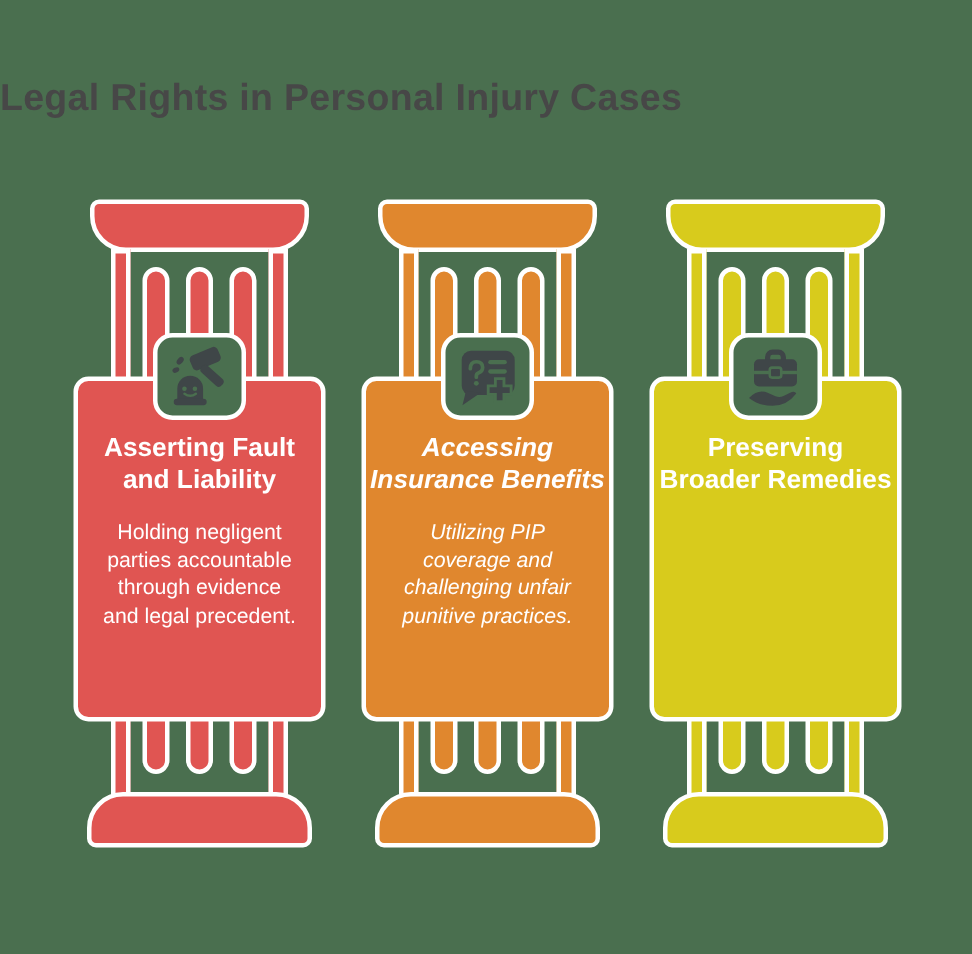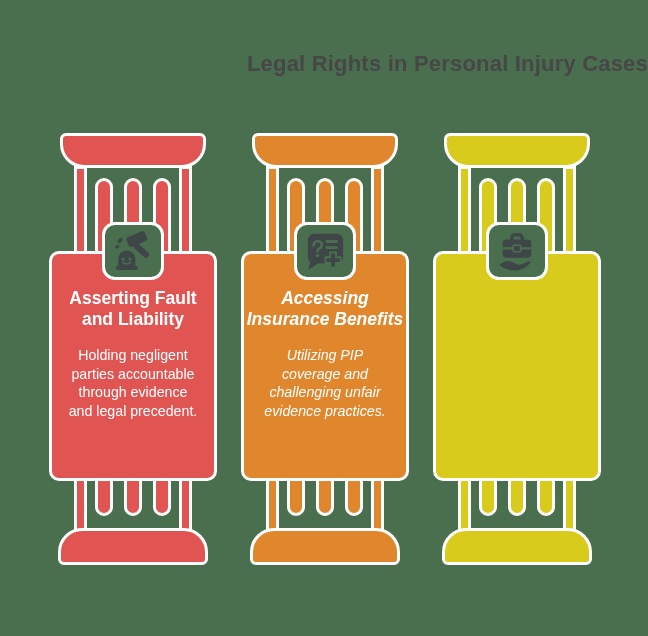--- a/index.html
+++ b/index.html
@@ -3,21 +3,21 @@
 <meta charset="utf-8">
 <style>
   html,body{margin:0;padding:0;background:#4A6F4F;}
   .stage{
     position:relative;width:648px;height:636px;overflow:hidden;
     background:var(--bg);
     font-family:"Liberation Sans",sans-serif;
   }
   .title{
     position:absolute;top:51px;left:0;width:648px;
-    text-align:right;font-size:22px;font-weight:bold;
+    text-align:left;font-size:25px;font-weight:bold;
     letter-spacing:.2px;color:var(--title);
   }
   .pillar{position:absolute;top:133px;width:194px;height:432px;}
   .pillar.p1{left:36px;}
   .pillar.p2{left:228px;}
   .pillar.p3{left:420px;}
   .p1 .colored{background-color:var(--pillar1);}
   .p2 .colored{background-color:var(--pillar2);font-style:italic;}
   .p3 .colored{background-color:var(--pillar3);}
   .shape{position:absolute;box-sizing:border-box;border:3px solid #fff;}
@@ -87,21 +87,21 @@
     <div class="shape colored rail rail-l"></div>
     <div class="shape colored rail rail-r"></div>
     <div class="shape colored flute flute-top fl"></div>
     <div class="shape colored flute flute-top fm"></div>
     <div class="shape colored flute flute-top fr"></div>
     <div class="shape colored flute flute-bot fl"></div>
     <div class="shape colored flute flute-bot fm"></div>
     <div class="shape colored flute flute-bot fr"></div>
     <div class="shape colored card">
       <div class="heading">Accessing Insurance Benefits</div>
-      <div class="body">Utilizing PIP coverage and challenging unfair evidence practices.</div>
+      <div class="body">Utilizing PIP coverage and challenging unfair punitive practices.</div>
     </div>
     <div class="shape badge">
       <svg width="42" height="42" viewBox="0 0 44 42">
         <rect class="ic" x="4" y="3" width="37" height="31" rx="6.5"></rect>
         <path class="ic" d="M7 31 L4.5 41 L17 32.5 Z"></path>
         <path d="M10 15.5 q0 -4.8 4.3 -4.8 q4.3 0 4.3 4 q0 2.7 -3 3.8 q-1.4 0.5 -1.4 2.4 v0.6" stroke="var(--bg)" stroke-width="2.6" fill="none" stroke-linecap="round"></path>
         <circle class="cut" cx="14.2" cy="25.8" r="1.7"></circle>
         <rect class="cut" x="22.5" y="9.5" width="13" height="3" rx="1.5"></rect>
         <rect class="cut" x="22.5" y="16" width="13" height="3" rx="1.5"></rect>
         <path class="ic" d="M27.5 22.5 h6 v5 h5 v6 h-5 v5 h-6 v-5 h-5 v-6 h5 Z" stroke="var(--bg)" stroke-width="2"></path>
@@ -114,20 +114,21 @@
     <div class="shape colored capital"></div>
     <div class="shape colored rail rail-l"></div>
     <div class="shape colored rail rail-r"></div>
     <div class="shape colored flute flute-top fl"></div>
     <div class="shape colored flute flute-top fm"></div>
     <div class="shape colored flute flute-top fr"></div>
     <div class="shape colored flute flute-bot fl"></div>
     <div class="shape colored flute flute-bot fm"></div>
     <div class="shape colored flute flute-bot fr"></div>
     <div class="shape colored card">
+      <div class="heading">Preserving Broader Remedies</div>
     </div>
     <div class="shape badge">
       <svg width="42" height="42" viewBox="0 0 44 42">
         <path d="M16.5 10 V7.5 a3.5 3.5 0 0 1 3.5 -3.5 h4 a3.5 3.5 0 0 1 3.5 3.5 V10" fill="none" stroke="var(--ink)" stroke-width="3.6"></path>
         <rect class="ic" x="7" y="9" width="30" height="19" rx="3.5"></rect>
         <rect class="cut" x="7" y="17" width="30" height="2.4"></rect>
         <rect class="ic" x="18" y="14.8" width="8" height="7" rx="1.6" stroke="var(--bg)" stroke-width="1.8"></rect>
         <path class="ic" d="M3.5 36 q6.5 -6.5 13 -3.6 l5.5 2.4 q2.8 1.2 5.6 -0.2 l4.6 -2.3 q3.3 -1.6 4.3 0.6 q-6.5 8.6 -16.5 8.6 q-9.5 0 -16.5 -5.5 Z"></path>
       </svg>
     </div>

